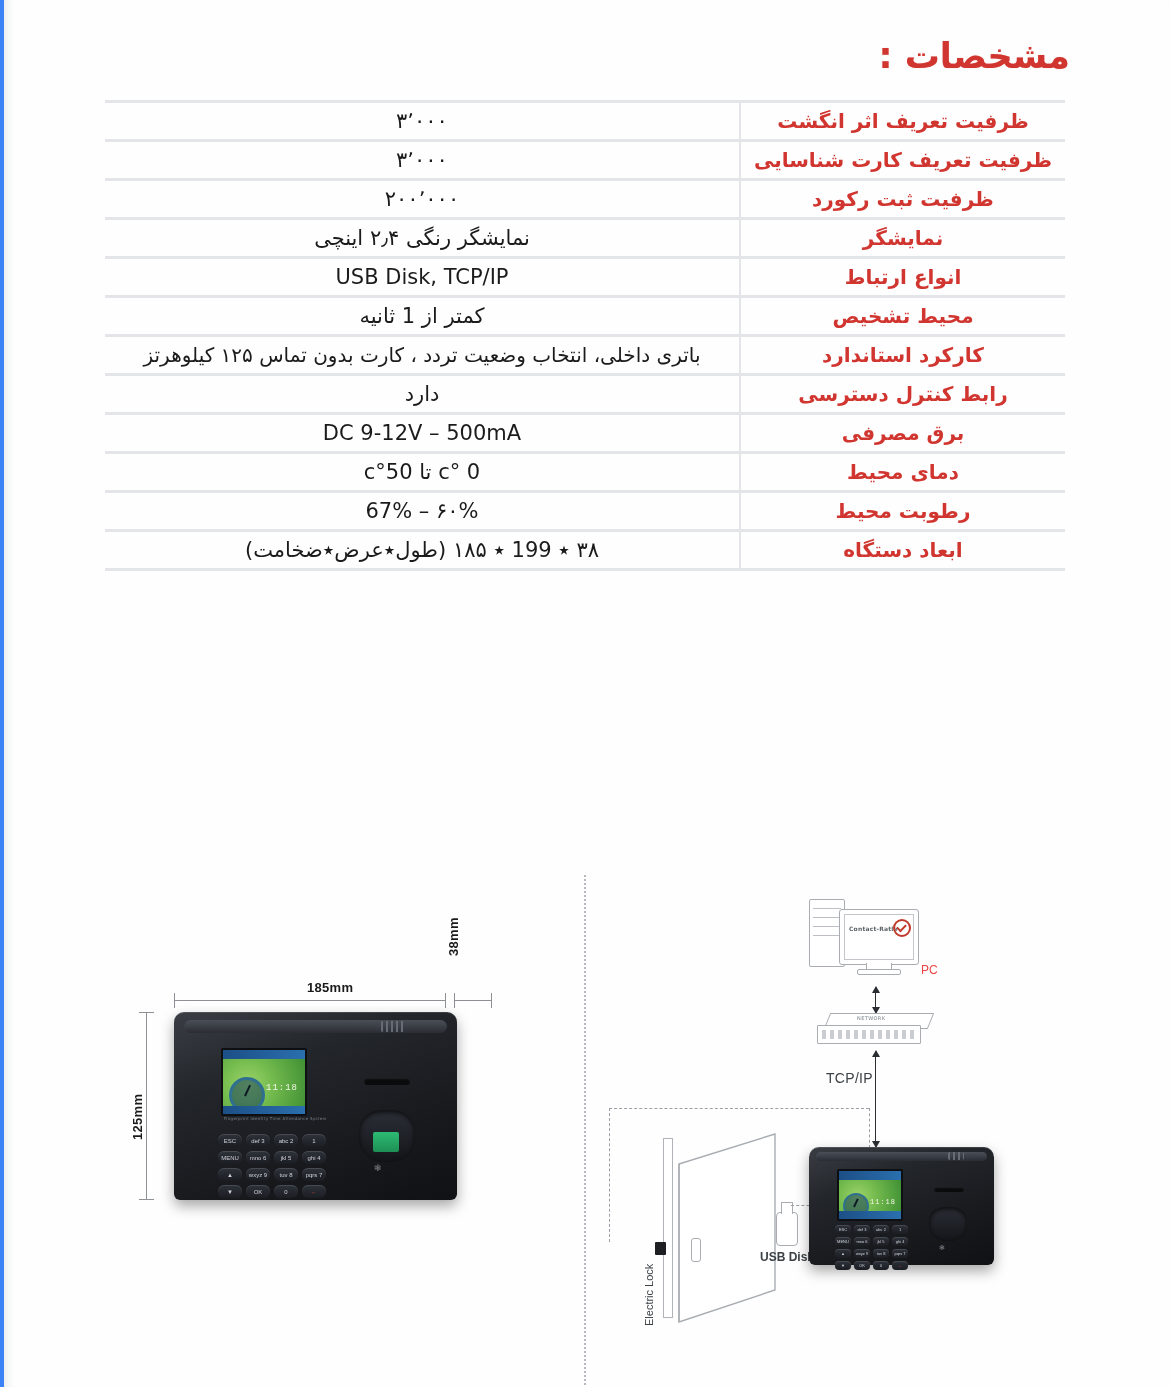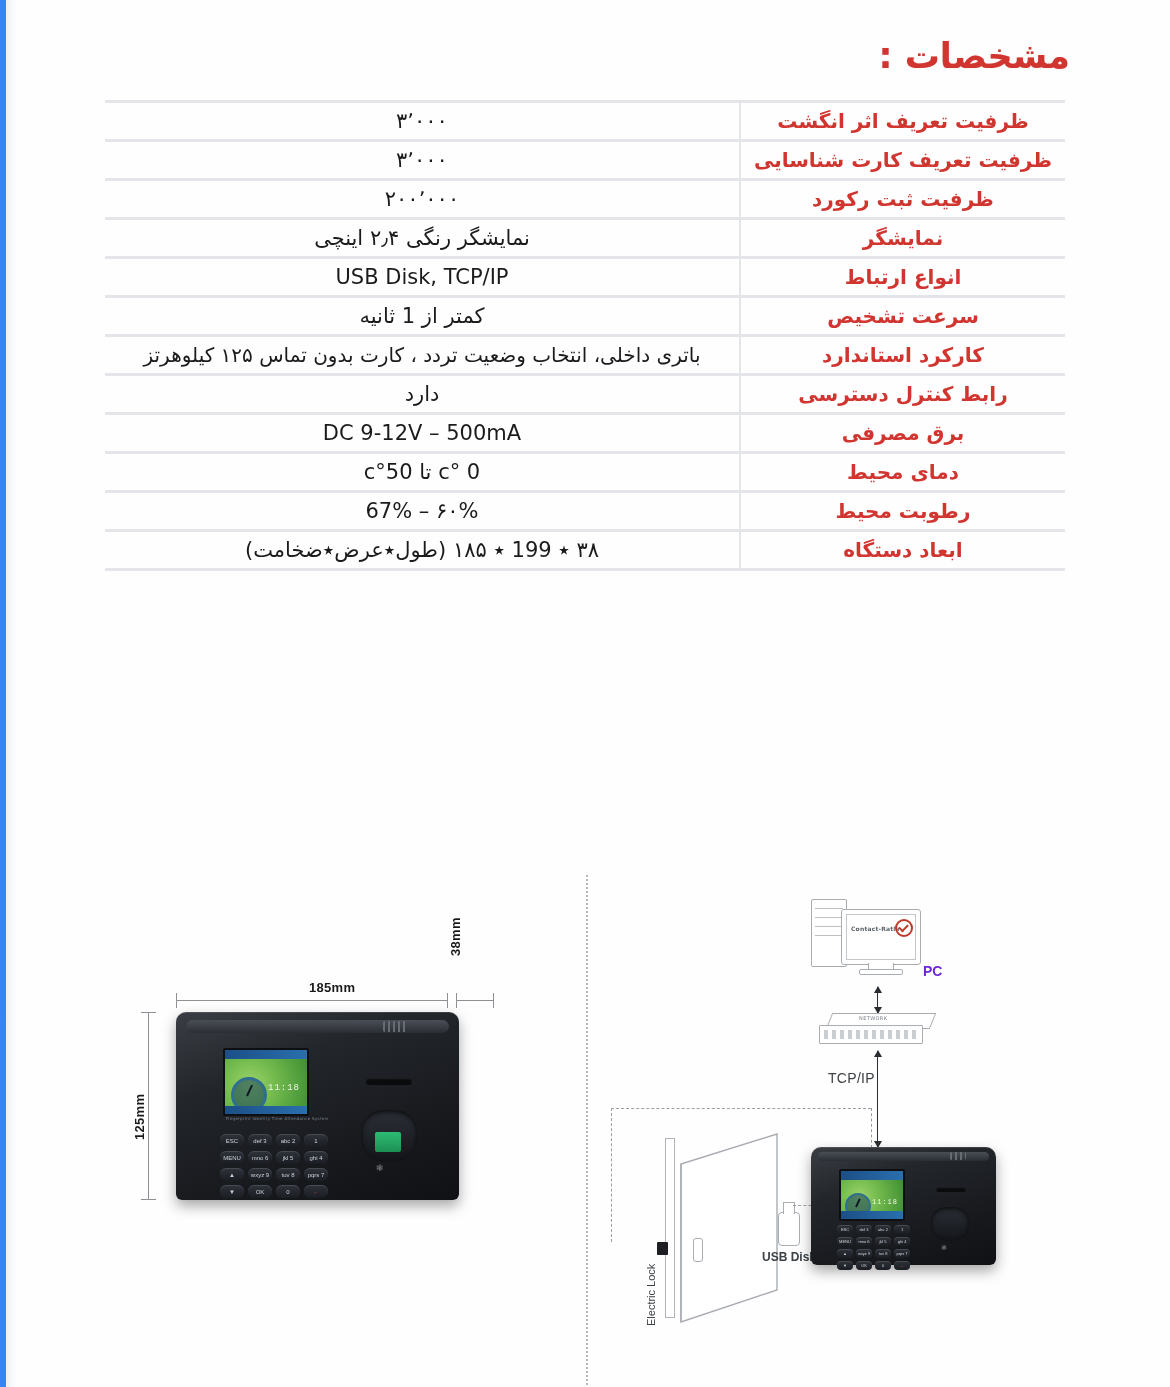--- a/index.html
+++ b/index.html
@@ -6,21 +6,21 @@
   body{
     width:1170px;height:1387px;
     background:#fdfdfd;
     font-family:"DejaVu Sans","Liberation Sans",sans-serif;
     position:relative;overflow:hidden;
     -webkit-font-smoothing:antialiased;
   }
   .page{
     position:absolute;inset:0;
     background:#fefefe;
-    border-left:6px solid #3b82f6;
+    border-left:4px solid #3b82f6;
     box-shadow:inset 4px 0 6px -6px rgba(0,0,0,.25);
   }
   .page::before{
     content:"";position:absolute;left:0;top:0;bottom:0;width:10px;
     background:linear-gradient(90deg,#eceef0 0%,#f7f8f9 55%,#fdfdfd 100%);
   }
 
   
   .sec-title{
     position:absolute;
@@ -200,21 +200,21 @@
   #pc-group{ position:absolute; left:230px; top:30px; width:130px; height:90px; }
   #pc-tower{ left:0; top:4px; width:34px; height:66px; border-radius:2px; }
   #pc-tower .bayline{position:absolute;left:3px;right:3px;height:1.2px;background:#bcc0c5;}
   #pc-monitor{ left:30px; top:14px; width:78px; height:54px; border-radius:3px; }
   #pc-monitor .bezel{position:absolute;inset:4px;border:1.2px solid #c3c7cc;}
   #pc-stand{position:absolute;left:57px;top:68px;width:24px;height:7px;border:1.4px solid #a9adb2;border-top:none;background:#fff;}
   #pc-base{position:absolute;left:48px;top:74px;width:42px;height:4px;border:1.4px solid #a9adb2;border-radius:2px;background:#fff;}
   .logo-text{position:absolute;left:40px;top:30px;font-size:6px;color:#5c6166;font-weight:bold;letter-spacing:.2px;}
   .logo-mark{position:absolute;left:84px;top:24px;width:14px;height:14px;border-radius:50%;border:2.2px solid #c0392b;}
   .logo-mark::after{content:"";position:absolute;left:2px;top:3px;width:7px;height:4px;border-left:2px solid #c0392b;border-bottom:2px solid #c0392b;transform:rotate(-45deg);}
-  #pc-label{ position:absolute; left:112px; top:68px; font-size:14px; color:#6d28d9; font-family:"Liberation Sans",sans-serif;font-weight:bold;}
+  #pc-label{ position:absolute; left:112px; top:68px; font-size:12px; color:#ef4444; font-family:"Liberation Sans",sans-serif;}
 
   
   #switch-group{ position:absolute; left:238px; top:148px; width:120px; height:36px; }
   #sw-top{position:absolute;left:10px;top:0;width:102px;height:14px;border:1.4px solid #a9adb2;background:#fff;
     transform:skewX(-22deg);}
   #sw-front{position:absolute;left:0;top:12px;width:102px;height:17px;border:1.4px solid #a9adb2;background:#fff;border-radius:1px;}
   #sw-front .ports{position:absolute;left:4px;top:4px;right:4px;height:9px;
     background:repeating-linear-gradient(90deg,#c9cdd2 0 4px,transparent 4px 8px);}
   .sw-text{position:absolute;left:40px;top:2px;font-size:5px;color:#7b8087;letter-spacing:.4px;}
 
@@ -277,21 +277,21 @@
       </tr>
       <tr>
         <td class="col-label">نمایشگر</td>
         <td class="col-value">نمایشگر رنگی  ۲٫۴ اینچی</td>
       </tr>
       <tr>
         <td class="col-label">انواع ارتباط</td>
         <td class="col-value">USB Disk, TCP/IP</td>
       </tr>
       <tr>
-        <td class="col-label">سرعت تشخیص</td>
+        <td class="col-label">محیط تشخیص</td>
         <td class="col-value">کمتر از 1 ثانیه</td>
       </tr>
       <tr>
         <td class="col-label">کارکرد استاندارد</td>
         <td class="col-value small">باتری داخلی، انتخاب وضعیت تردد ، کارت بدون تماس ۱۲۵ کیلوهرتز</td>
       </tr>
       <tr>
         <td class="col-label">رابط کنترل دسترسی</td>
         <td class="col-value">دارد</td>
       </tr>

